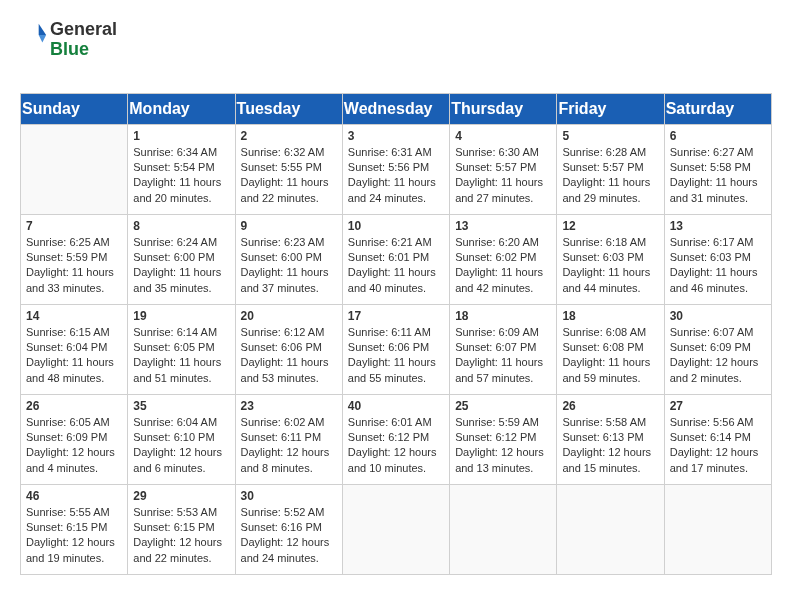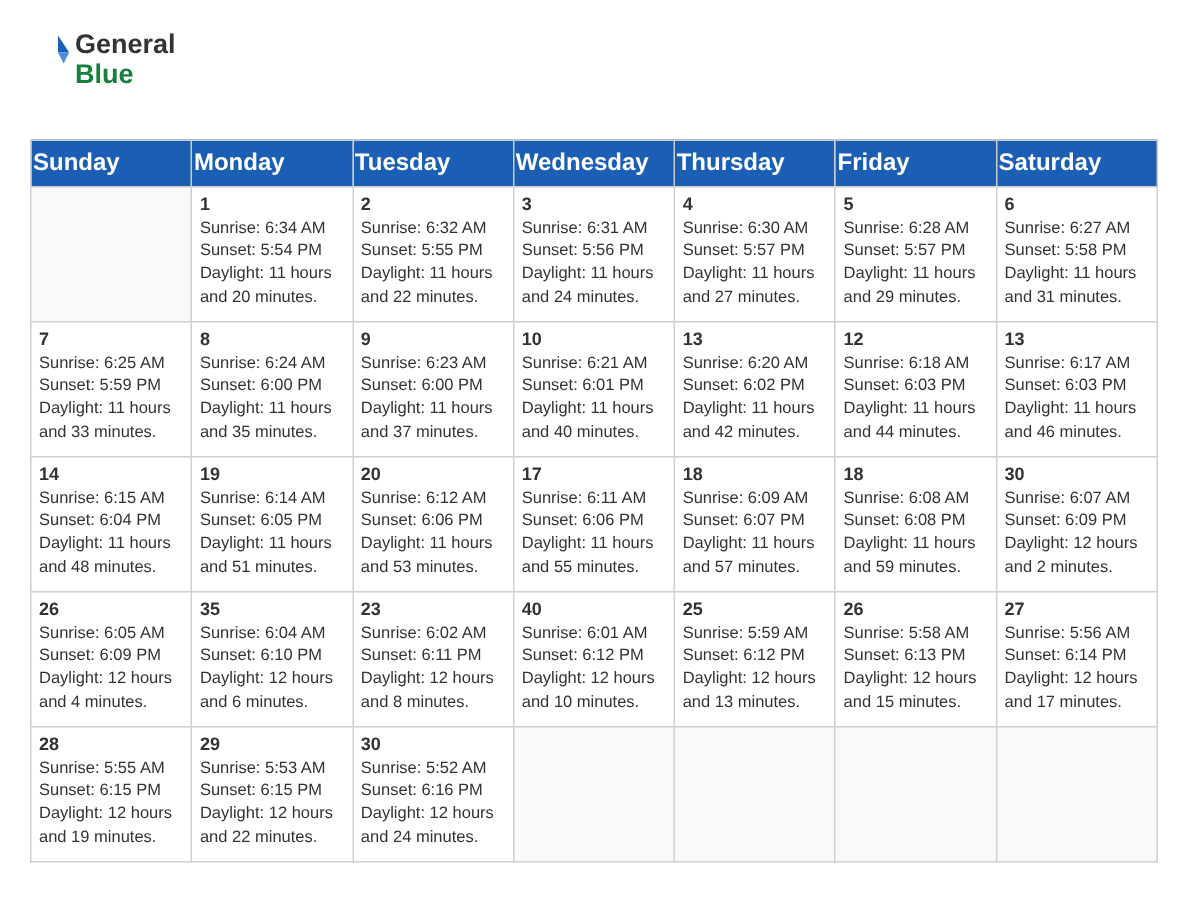--- a/index.html
+++ b/index.html
@@ -230,21 +230,21 @@
           <span class="day-number">26</span>
           <div class="day-info">Sunrise: 5:58 AM<br>Sunset: 6:13 PM<br>Daylight: 12 hours and 15 minutes.</div>
         </td>
         <td>
           <span class="day-number">27</span>
           <div class="day-info">Sunrise: 5:56 AM<br>Sunset: 6:14 PM<br>Daylight: 12 hours and 17 minutes.</div>
         </td>
       </tr>
       <tr>
         <td>
-          <span class="day-number">28</span>
+          <span class="day-number">46</span>
           <div class="day-info">Sunrise: 5:55 AM<br>Sunset: 6:15 PM<br>Daylight: 12 hours and 19 minutes.</div>
         </td>
         <td>
           <span class="day-number">29</span>
           <div class="day-info">Sunrise: 5:53 AM<br>Sunset: 6:15 PM<br>Daylight: 12 hours and 22 minutes.</div>
         </td>
         <td>
           <span class="day-number">30</span>
           <div class="day-info">Sunrise: 5:52 AM<br>Sunset: 6:16 PM<br>Daylight: 12 hours and 24 minutes.</div>
         </td>

